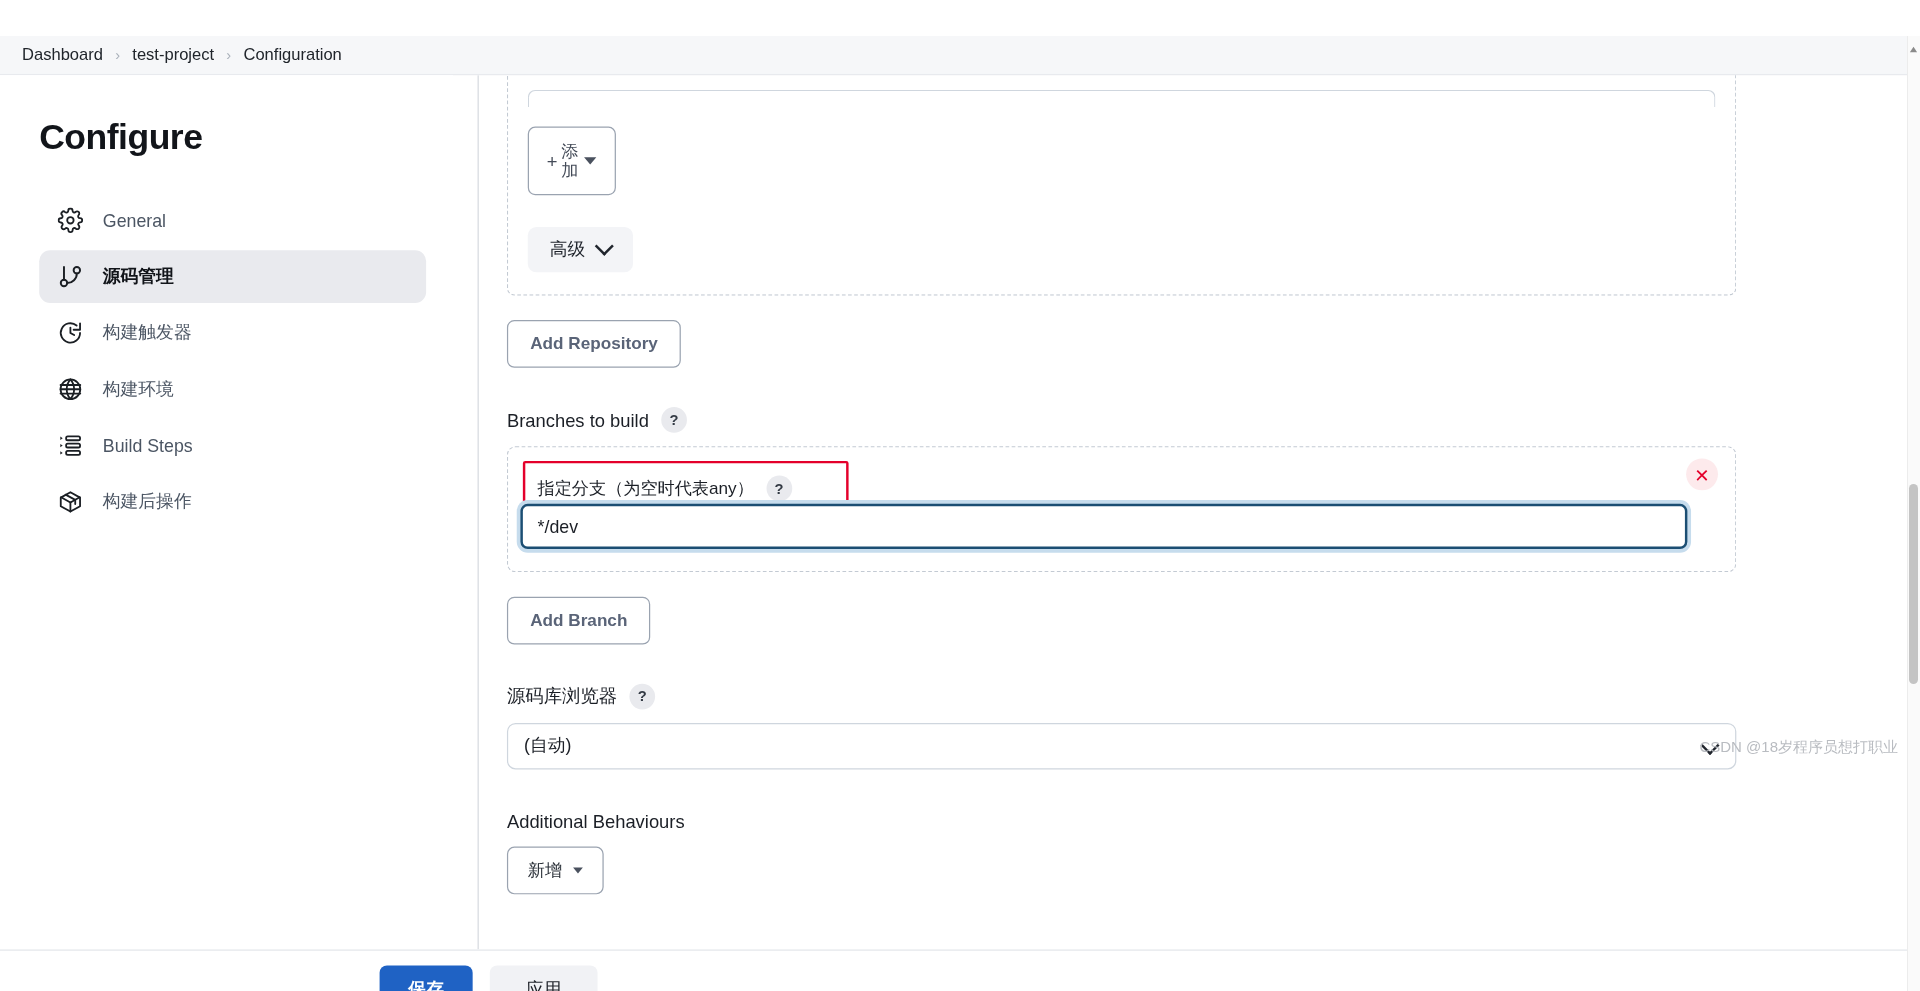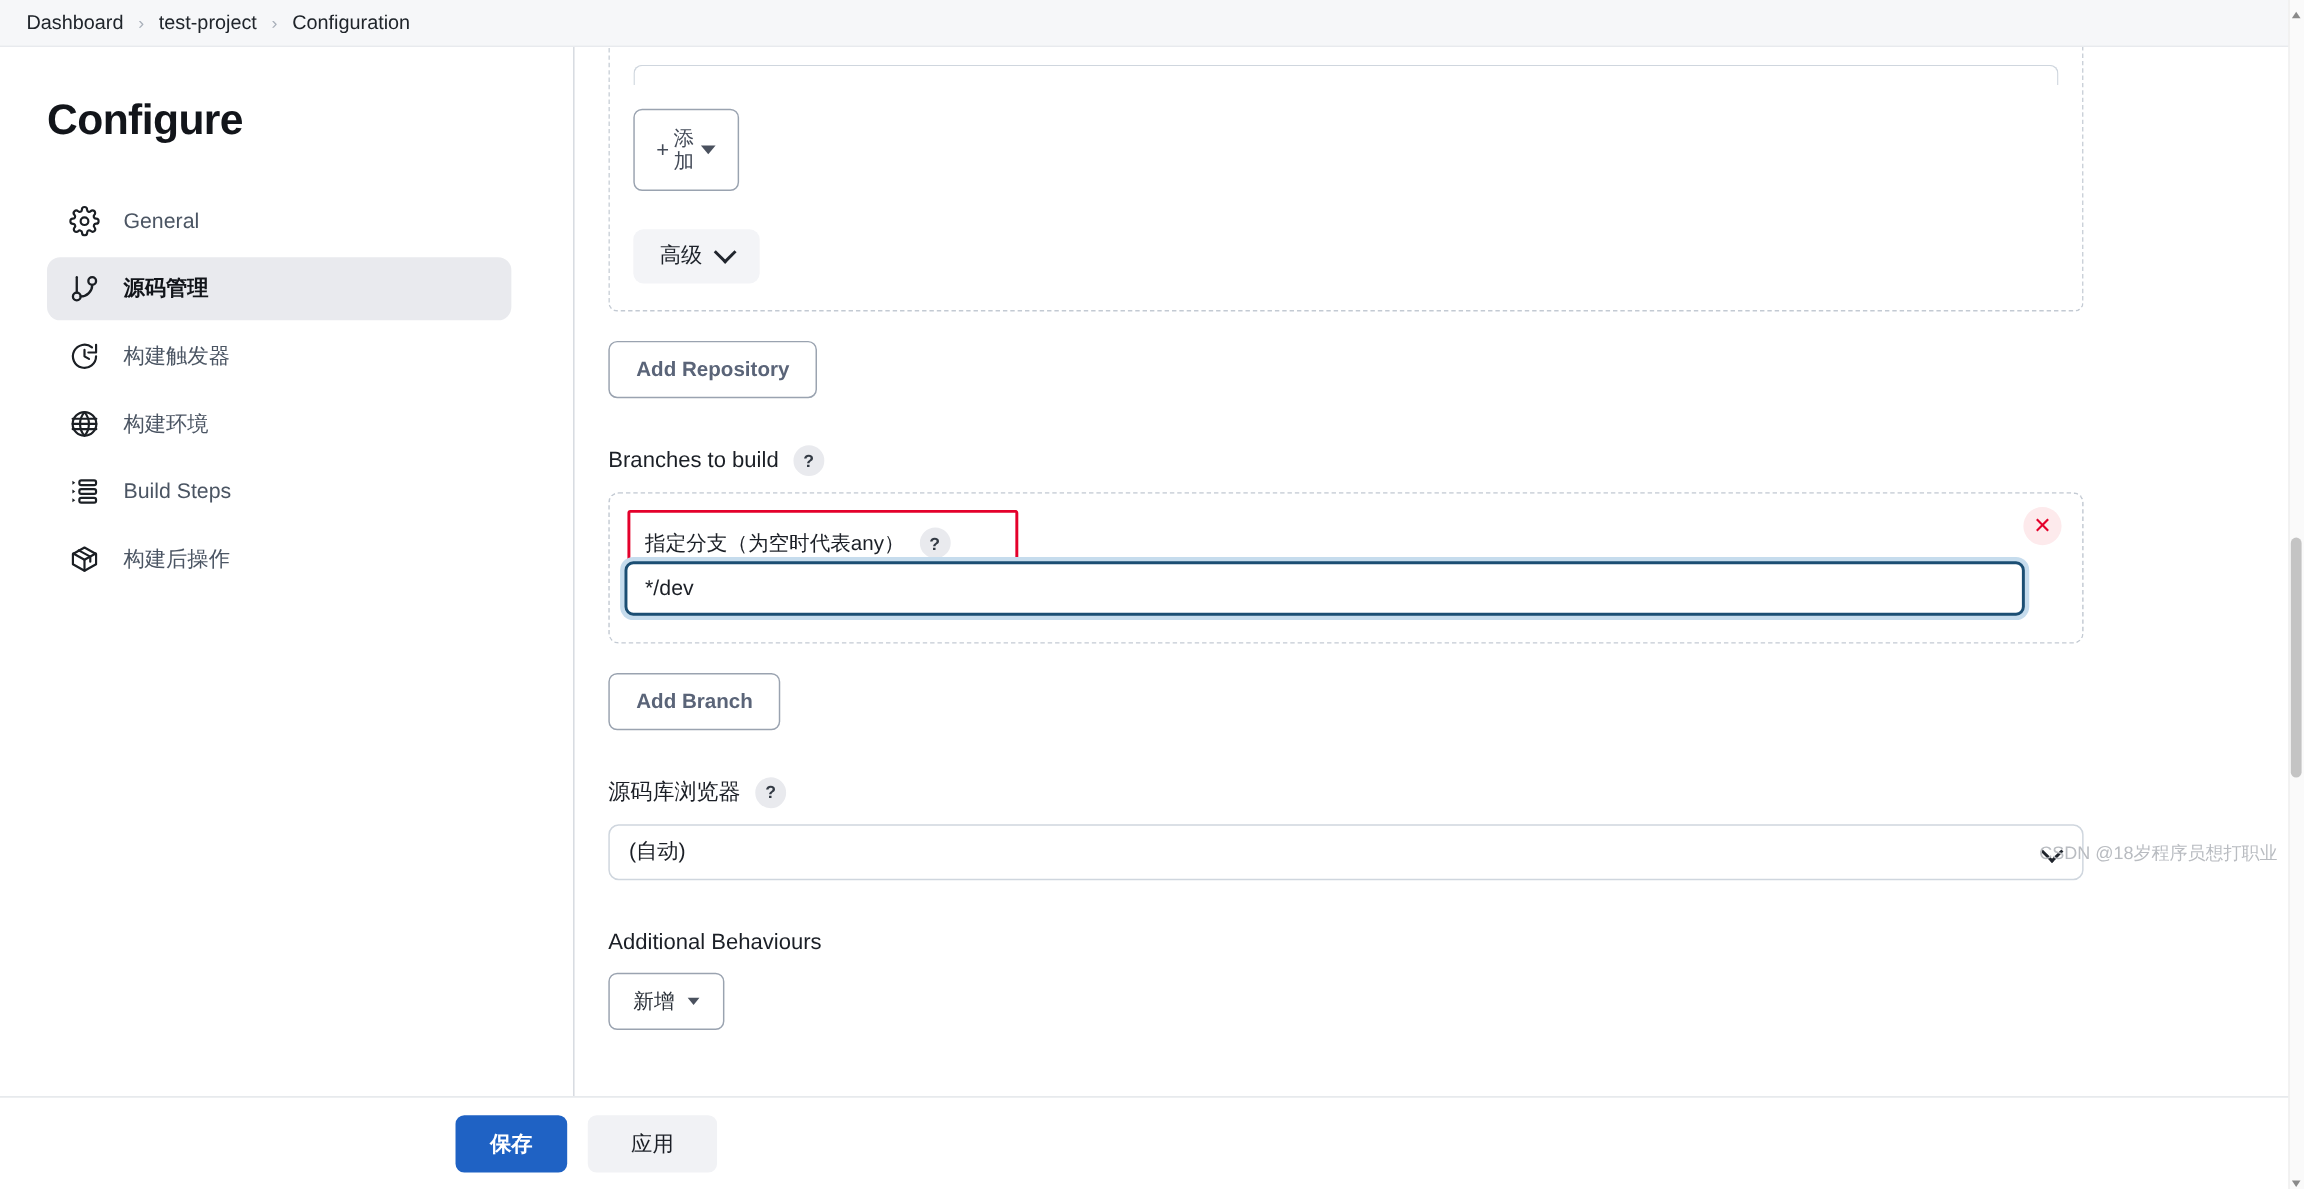--- a/index.html
+++ b/index.html
@@ -8,20 +8,21 @@
     font-family: "Liberation Sans", "DejaVu Sans", sans-serif;
     background: #ffffff;
     overflow: hidden;
   }
 
   
   #app {
     position: relative;
     width: 1920px; height: 730px;
     background: #ffffff;
+    margin-top: 36px;
   }
 
   
   #viewport {
     position: absolute;
     left: 0; top: 0;
     width: 1568px; height: 809px;
     transform: scale(1.2245);
     transform-origin: 0 0;
     background: #fff;

